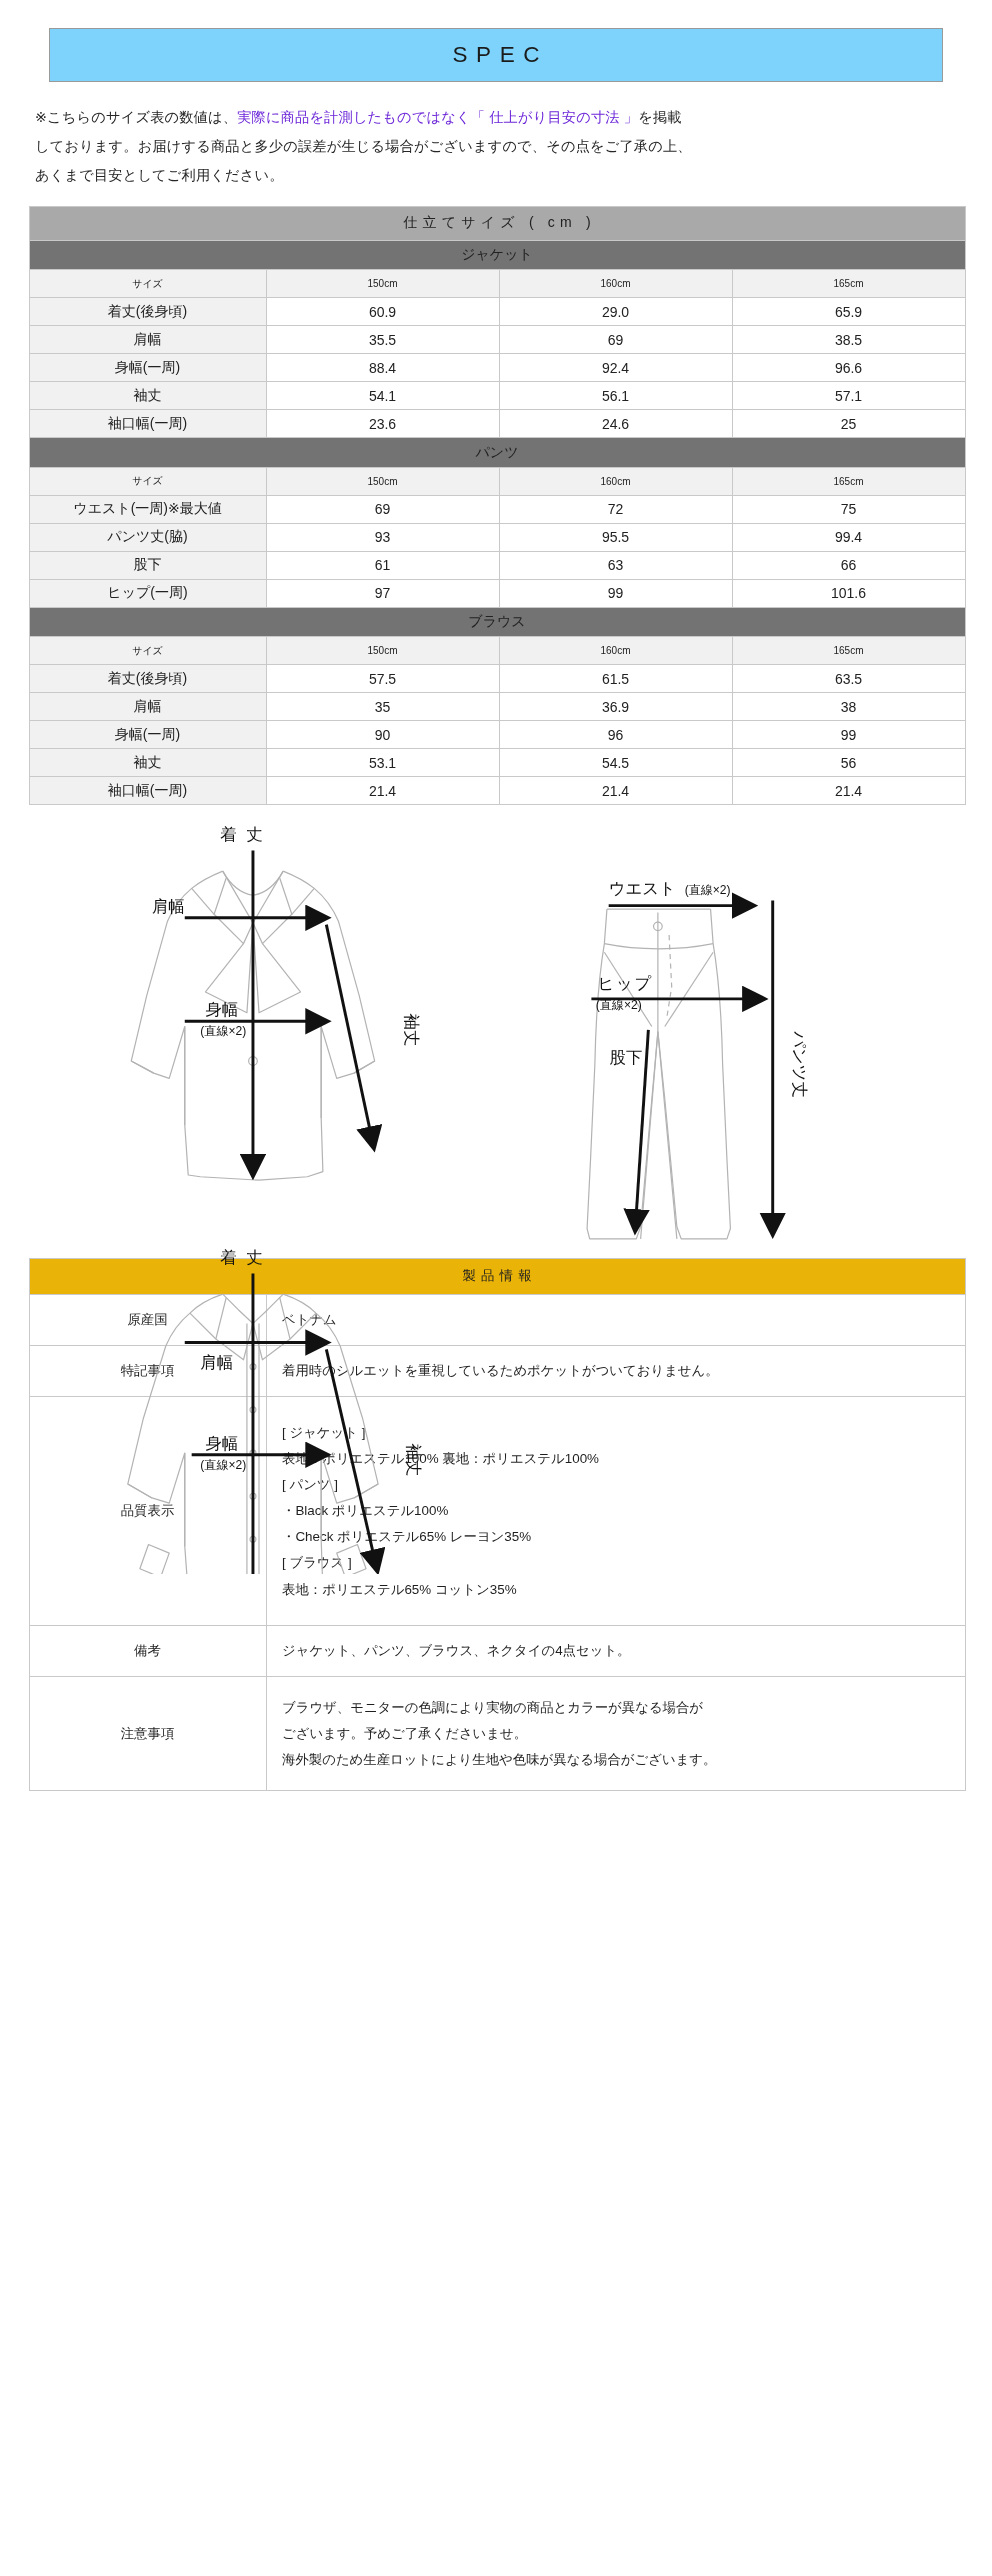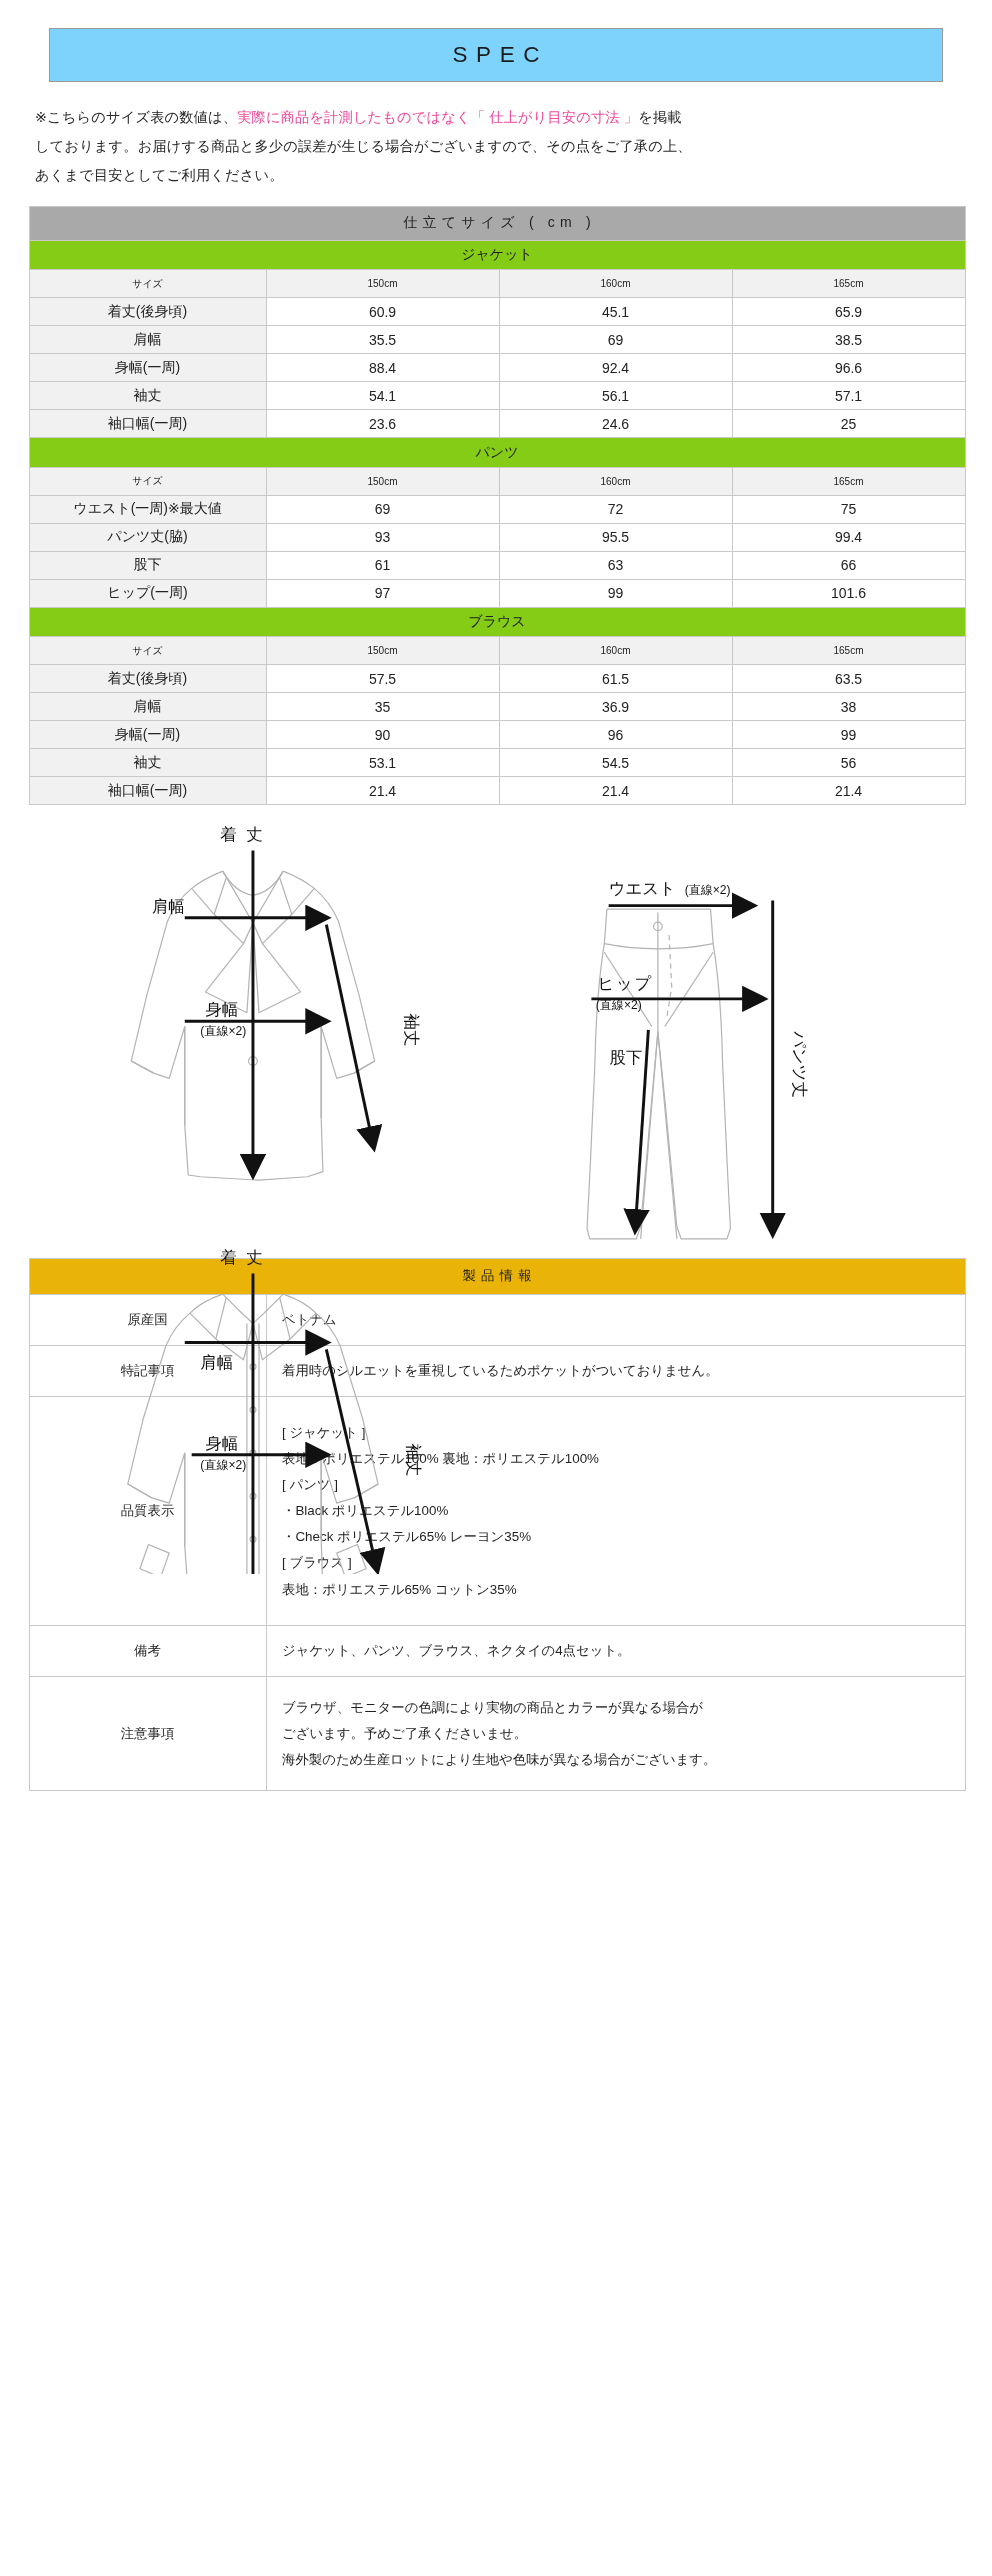--- a/index.html
+++ b/index.html
@@ -29,21 +29,21 @@
   }
 
   
   .disclaimer{
     margin:21px 35px 0 35px;
     font-size:14.2px;
     line-height:2.05;
     color:#262626;
     letter-spacing:0.2px;
   }
-  .disclaimer .hl{color:#ec4899;}
+  .disclaimer .hl{color:#6d28d9;}
 
   
   .size-table{
     margin:15.5px 28.5px 0 28.5px;
     width:935px;
     border-collapse:collapse;
     table-layout:fixed;
   }
   .size-table col.c1{width:237px;}
   .size-table col.c2,.size-table col.c3,.size-table col.c4{width:233px;}
@@ -58,21 +58,21 @@
   }
   .band-main{
     background:#a9a9a9;
     color:#ffffff;
     height:33px;
     font-size:14.7px;
     letter-spacing:5.2px;
     text-indent:5.2px;
   }
   .band-sub{
-    background:#84cc16;
+    background:#737373;
     color:#2b2b2b;
     height:28.5px;
     font-size:14px;
   }
   .row-head td{
     background:#f1f1f1;
     height:27px;
     font-size:10px;
   }
   .rowlabel{
@@ -165,21 +165,21 @@
       </tr>
       <tr class="row-head">
         <td>サイズ</td>
         <td>150cm</td>
         <td>160cm</td>
         <td>165cm</td>
       </tr>
       <tr>
         <td class="rowlabel">着丈(後身頃)</td>
         <td class="val">60.9</td>
-        <td class="val">45.1</td>
+        <td class="val">29.0</td>
         <td class="val">65.9</td>
       </tr>
       <tr>
         <td class="rowlabel">肩幅</td>
         <td class="val">35.5</td>
         <td class="val">69</td>
         <td class="val">38.5</td>
       </tr>
       <tr>
         <td class="rowlabel">身幅(一周)</td>

